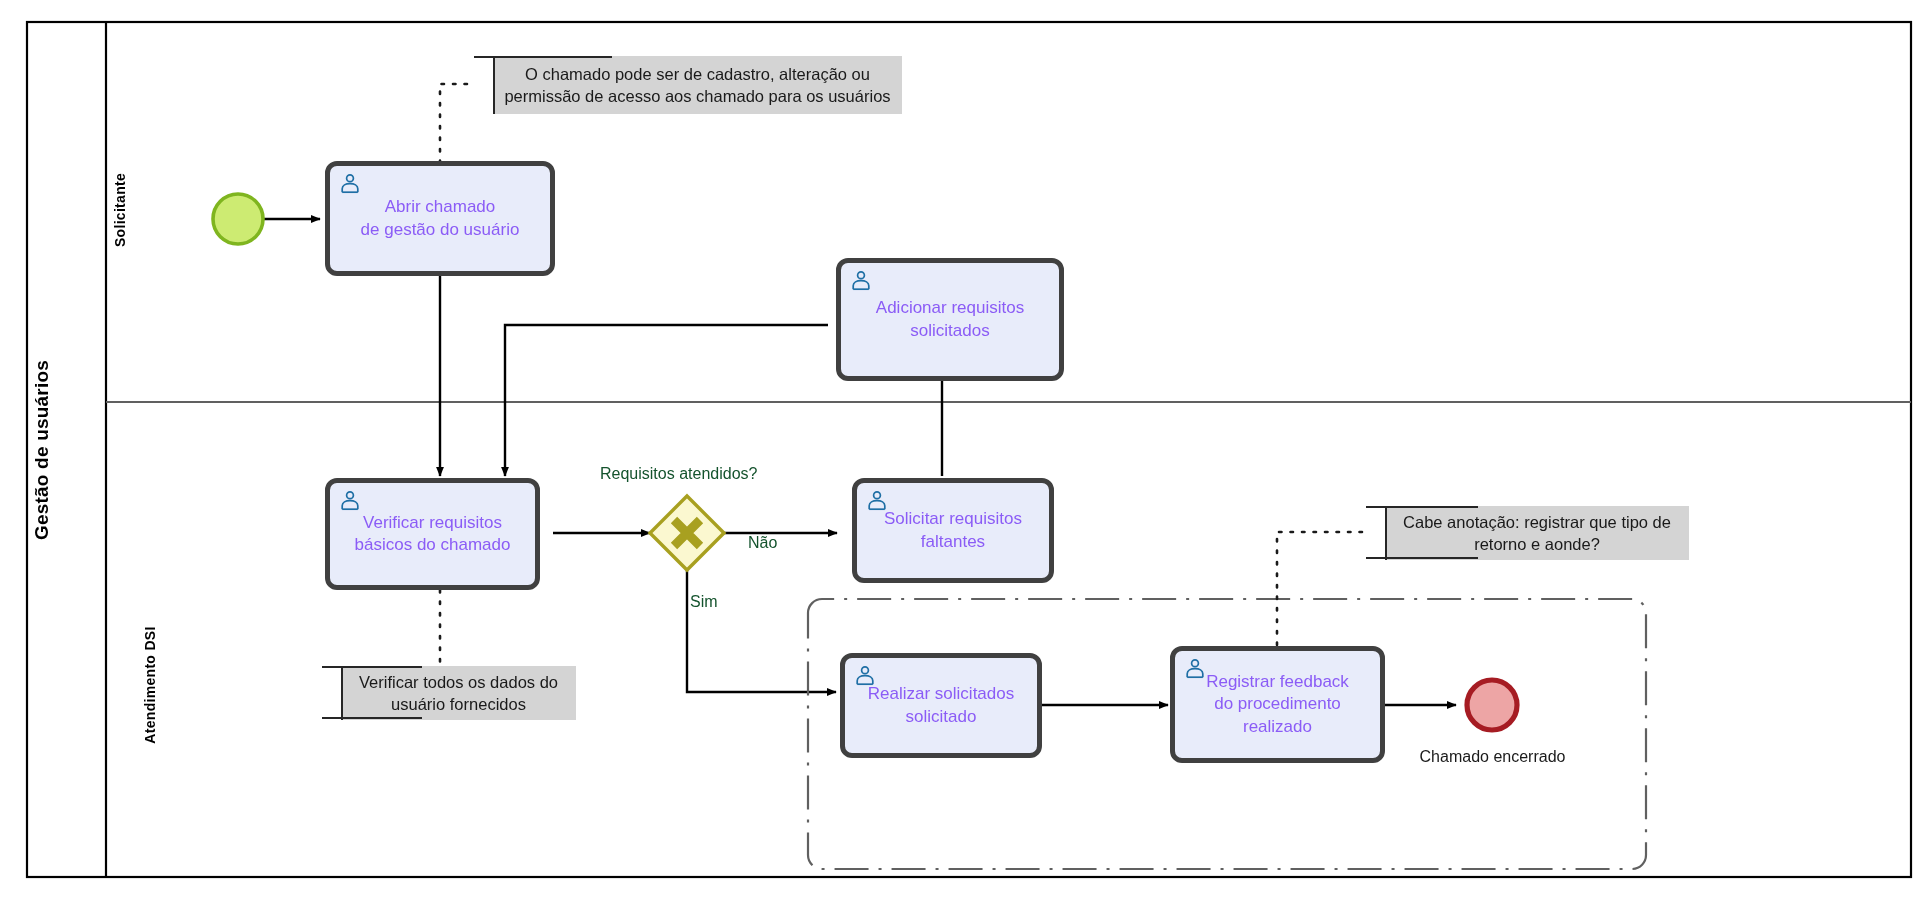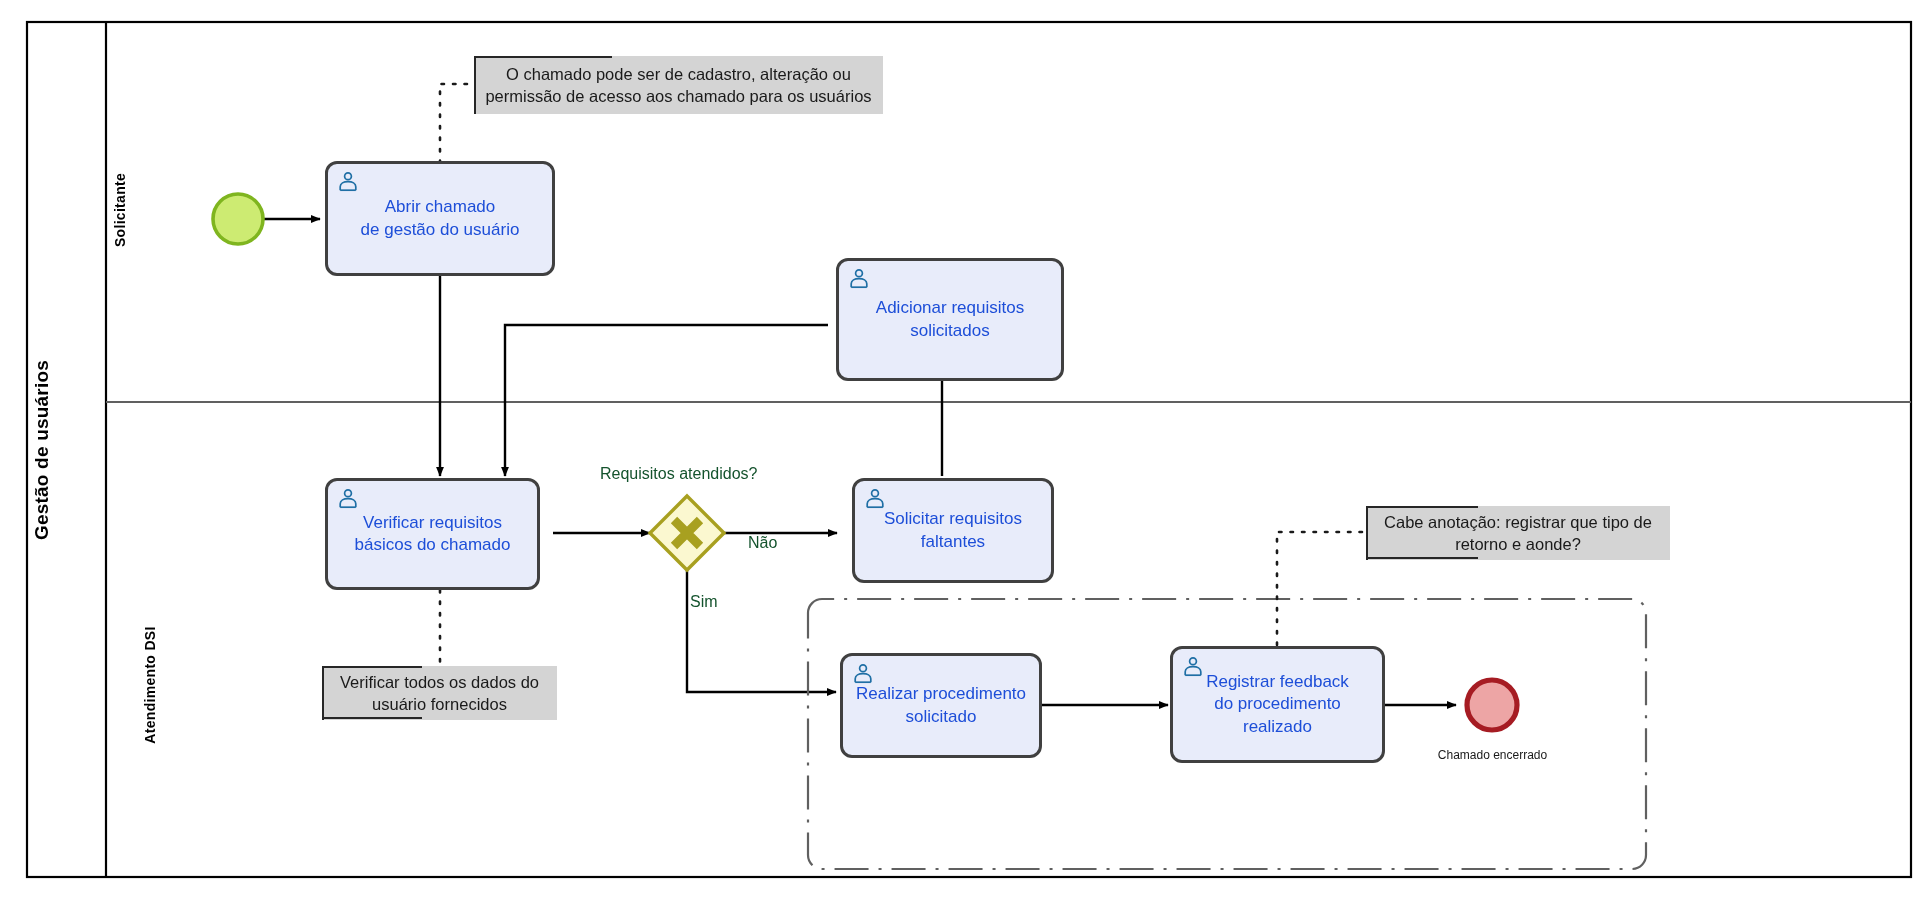--- a/index.html
+++ b/index.html
@@ -36,27 +36,27 @@
     letter-spacing: 0.2px;
   }
   .lane-title {
     font-size: 14px;
     letter-spacing: 0.3px;
   }
   .task {
     position: absolute;
     box-sizing: border-box;
     background: #e8ecfa;
-    border: 3px solid #404040;
+    border: 5px solid #404040;
     border-radius: 12px;
     display: flex;
     align-items: center;
     justify-content: center;
     text-align: center;
-    color: #1d4ed8;
+    color: #8b5cf6;
     font-size: 17px;
     line-height: 1.32;
     padding: 4px 8px;
   }
   .task .label { z-index: 2; }
   .task-icon {
     position: absolute;
     top: 6px;
     left: 8px;
     width: 24px;
@@ -69,20 +69,21 @@
     background: #d4d4d4;
     border: none;
     display: flex;
     align-items: center;
     justify-content: center;
     text-align: center;
     font-size: 16.5px;
     line-height: 1.34;
     color: #1a1a1a;
     padding: 4px 10px;
+    margin-left: 19px;
   }
   .annotation::before {
     content: "";
     position: absolute;
     left: 0; top: 0;
     width: 2px; height: 100%;
     background: #262626;
   }
   .annotation.bracket-top::after {
     content: "";
@@ -92,21 +93,21 @@
     background: #262626;
   }
   .flow-label {
     position: absolute;
     font-size: 16px;
     color: #14532d;
     white-space: nowrap;
   }
   .event-label {
     position: absolute;
-    font-size: 12px;
+    font-size: 16px;
     color: #1a1a1a;
     white-space: nowrap;
     text-align: center;
   }
 </style>
 </head>
 <body>
 
 <div id="canvas">
 
@@ -219,21 +220,21 @@
     </span>
   </div>
 
   <div class="task" style="left:840px; top:653px; width:202px; height:105px;">
     <svg class="task-icon" viewBox="0 0 24 24">
       <circle cx="12" cy="6.2" r="3.4" fill="none" stroke="#1f6fa5" stroke-width="1.7"></circle>
       <path d="M4.2 20.2 v-3.4 c0-3.3 3.5-5.2 7.8-5.2 s7.8 1.9 7.8 5.2 v3.4" fill="none" stroke="#1f6fa5" stroke-width="1.7"></path>
       <path d="M4.2 20.2 h15.6" stroke="#1f6fa5" stroke-width="1.7" fill="none"></path>
     </svg>
     <span class="label">
-      <span>Realizar procedimento</span><br>
+      <span>Realizar solicitados</span><br>
       <span>solicitado</span>
     </span>
   </div>
 
   <div class="task" style="left:1170px; top:646px; width:215px; height:117px;">
     <svg class="task-icon" viewBox="0 0 24 24">
       <circle cx="12" cy="6.2" r="3.4" fill="none" stroke="#1f6fa5" stroke-width="1.7"></circle>
       <path d="M4.2 20.2 v-3.4 c0-3.3 3.5-5.2 7.8-5.2 s7.8 1.9 7.8 5.2 v3.4" fill="none" stroke="#1f6fa5" stroke-width="1.7"></path>
       <path d="M4.2 20.2 h15.6" stroke="#1f6fa5" stroke-width="1.7" fill="none"></path>
     </svg>

